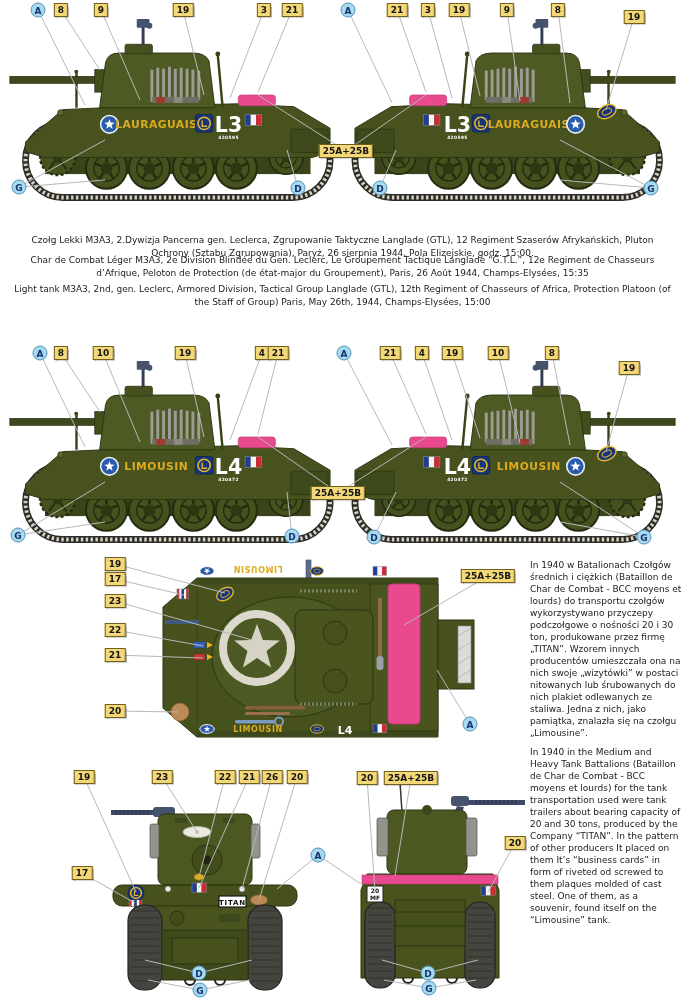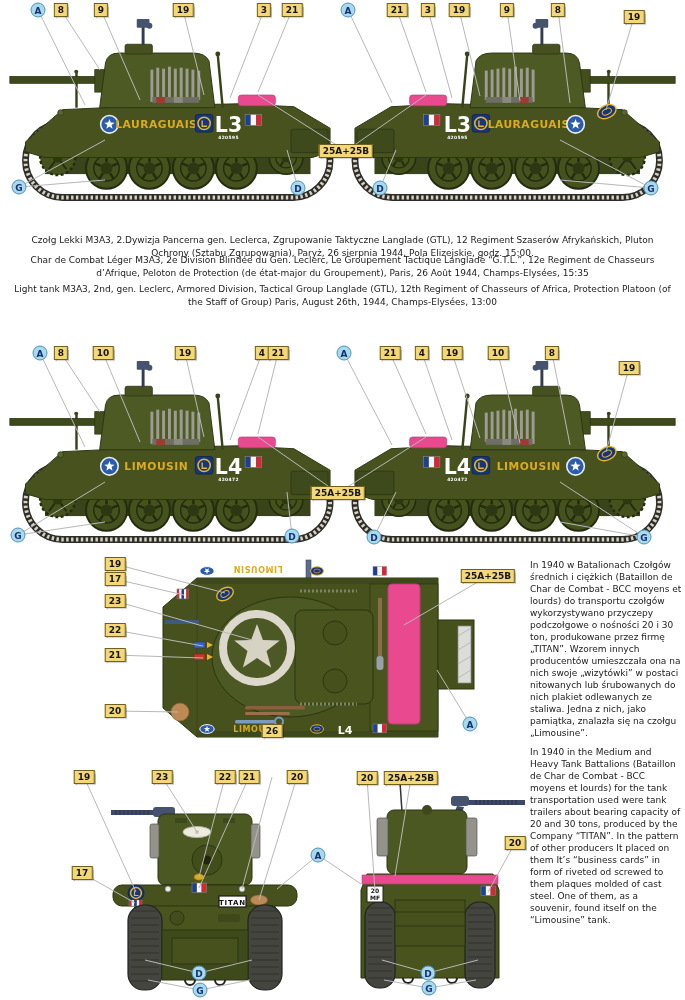--- a/index.html
+++ b/index.html
@@ -171,21 +171,21 @@
       <text class="t-name" x="182" y="117">LAURAGUAIS</text>
       <use href="#emb-star" transform="translate(230,113)"></use>
       <use href="#emb-oval" transform="translate(262,100) rotate(-25)"></use>
     </g>
   </svg>
 </div>
 
 <div>
   <p class="cap" style="top:226px;margin:8px">Czołg Lekki M3A3, 2.Dywizja Pancerna gen. Leclerca, Zgrupowanie Taktyczne Langlade (GTL), 12 Regiment Szaserów Afrykańskich, Pluton Ochrony (Sztabu Zgrupowania), Paryż, 26 sierpnia 1944, Pola Elizejskie, godz. 15:00.</p>
   <p class="cap" style="top:254px;margin:0">Char de Combat Léger M3A3, 2e Division Blindée du Gen. Leclerc, Le Groupement Tactique Langlade “G.T.L.”, 12e Regiment de Chasseurs d’Afrique, Peloton de Protection (de état-major du Groupement), Paris, 26 Août 1944, Champs-Elysées, 15:35</p>
-  <p class="cap" style="top:283px;margin:0">Light tank M3A3, 2nd, gen. Leclerc, Armored Division, Tactical Group Langlade (GTL), 12th Regiment of Chasseurs of Africa, Protection Platoon (of the Staff of Group) Paris, August 26th, 1944, Champs-Elysées, 13:00</p>
+  <p class="cap" style="top:283px;margin:0">Light tank M3A3, 2nd, gen. Leclerc, Armored Division, Tactical Group Langlade (GTL), 12th Regiment of Chasseurs of Africa, Protection Platoon (of the Staff of Group) Paris, May 26th, 1944, Champs-Elysées, 15:00</p>
 </div>
 
 <div class="sec" style="top:340px;height:215px">
   <svg class="tank" style="left:2px;top:356px;position:fixed" width="0" height="0"></svg>
   <svg class="tank" style="left:2px;top:16px" width="332" height="205" viewBox="0 0 340 210">
     <use href="#tank-side-art"></use>
     <g>
       <rect x="242" y="83" width="38" height="11" rx="3" fill="#e8498f" stroke="#c23b76" stroke-width="0.7"></rect>
       <use href="#emb-star" transform="translate(110,113)"></use>
       <text class="t-name" x="158" y="117">LIMOUSIN</text>
@@ -453,21 +453,21 @@
       <div class="chip chip-box" style="left: 115px; top: 601px;">23</div>
       <div class="chip chip-box" style="left: 115px; top: 630px;">22</div>
       <div class="chip chip-box" style="left: 115px; top: 655px;">21</div>
       <div class="chip chip-box" style="left: 115px; top: 711px;">20</div>
       <div class="chip chip-box" style="left: 488px; top: 576px;">25A+25B</div>
       <div class="chip chip-circle" style="left: 470px; top: 724px;">A</div>
       <div class="chip chip-box" style="left: 84px; top: 777px;">19</div>
       <div class="chip chip-box" style="left: 162px; top: 777px;">23</div>
       <div class="chip chip-box" style="left: 225px; top: 777px;">22</div>
       <div class="chip chip-box" style="left: 249px; top: 777px;">21</div>
-      <div class="chip chip-box" style="left: 272px; top: 731px;">26</div>
+      <div class="chip chip-box" style="left: 272px; top: 777px;">26</div>
       <div class="chip chip-box" style="left: 297px; top: 777px;">20</div>
       <div class="chip chip-box" style="left: 82px; top: 873px;">17</div>
       <div class="chip chip-circle" style="left: 318px; top: 855px;">A</div>
       <div class="chip chip-circle" style="left: 199px; top: 973px;">D</div>
       <div class="chip chip-circle" style="left: 200px; top: 990px;">G</div>
       <div class="chip chip-box" style="left: 367px; top: 778px;">20</div>
       <div class="chip chip-box" style="left: 411px; top: 778px;">25A+25B</div>
       <div class="chip chip-box" style="left: 515px; top: 843px;">20</div>
       <div class="chip chip-circle" style="left: 428px; top: 973px;">D</div>
       <div class="chip chip-circle" style="left: 429px; top: 988px;">G</div>

